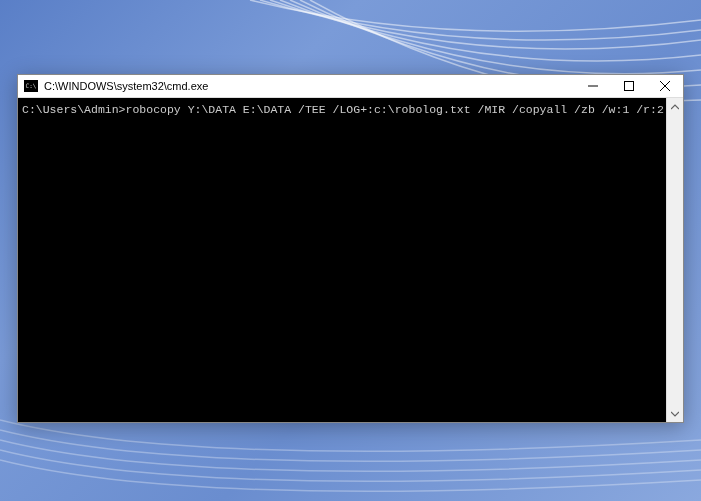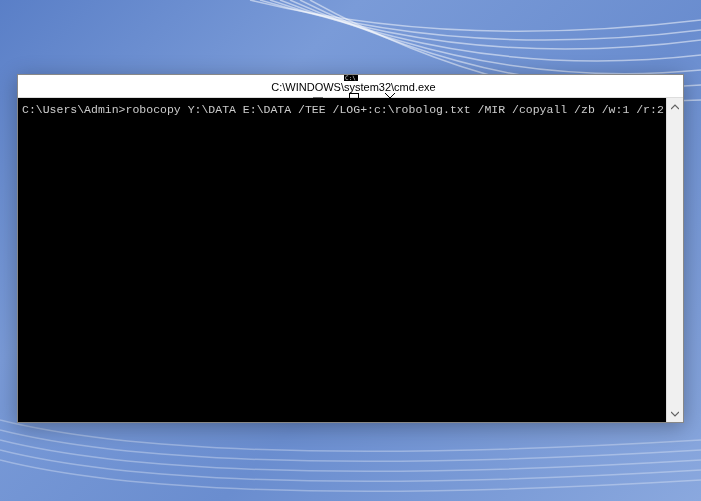--- a/index.html
+++ b/index.html
@@ -35,21 +35,20 @@
       display: flex;
       flex-direction: column;
     }
     .titlebar {
       height: 23px;
       background: #ffffff;
       display: flex;
       align-items: center;
       padding-left: 6px;
       border-bottom: 1px solid #ddd;
-      flex-direction: column;
     }
     .titlebar-icon {
       width: 14px;
       height: 12px;
       background: #000;
       position: relative;
       margin-right: 6px;
       display: flex;
       align-items: center;
       justify-content: center;

